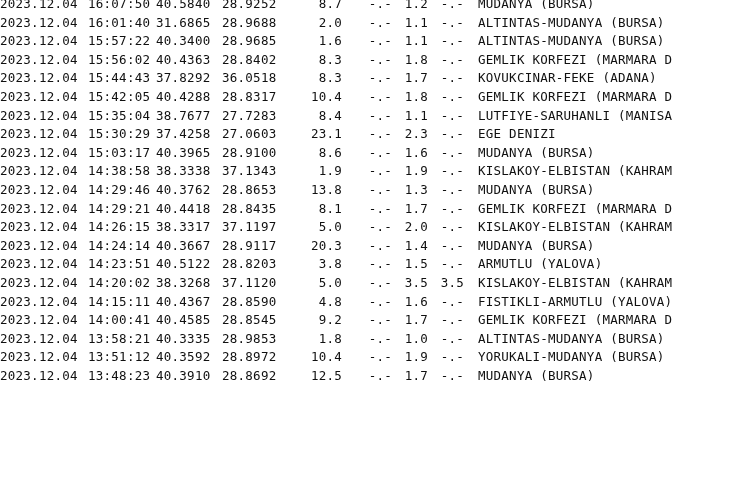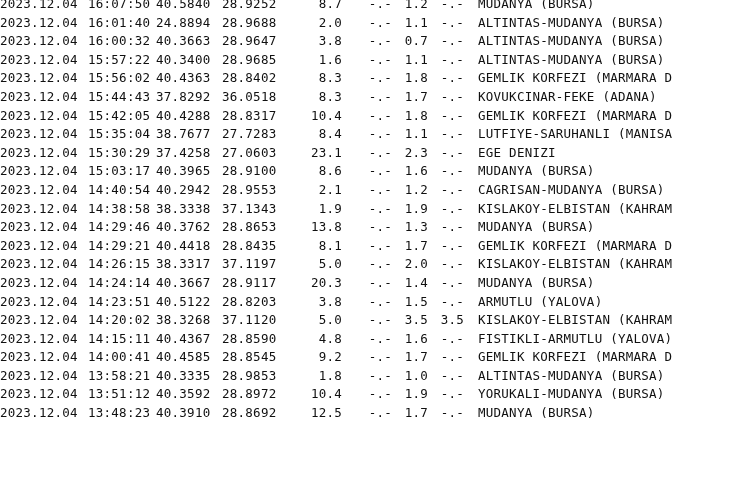--- a/index.html
+++ b/index.html
@@ -38,30 +38,28 @@
   .c-ml      { display: inline-block; width: 36px; text-align: right; }
   .c-mw      { display: inline-block; width: 36px; text-align: right; }
   .c-place   { display: inline-block; }
   .gap       { display: inline-block; width: 14px; }
 </style>
 </head>
 <body>
 
 <div class="listing" id="listing" style="top: -5px;">
     <div class="row"><span class="c-date">2023.12.04</span><span class="c-time">16:07:50</span><span class="c-lat">40.5840</span><span class="c-lon">28.9252</span><span class="c-depth">8.7</span><span class="gap"></span><span class="c-md">-.-</span><span class="c-ml">1.2</span><span class="c-mw">-.-</span><span class="gap"></span><span class="c-place">MUDANYA (BURSA)</span></div>
-    <div class="row"><span class="c-date">2023.12.04</span><span class="c-time">16:01:40</span><span class="c-lat">24.8894</span><span class="c-lon">28.9688</span><span class="c-depth">2.0</span><span class="gap"></span><span class="c-md">-.-</span><span class="c-ml">1.1</span><span class="c-mw">-.-</span><span class="gap"></span><span class="c-place">ALTINTAS-MUDANYA (BURSA)</span></div>
-    <div class="row"><span class="c-date">2023.12.04</span><span class="c-time">16:00:32</span><span class="c-lat">40.3663</span><span class="c-lon">28.9647</span><span class="c-depth">3.8</span><span class="gap"></span><span class="c-md">-.-</span><span class="c-ml">0.7</span><span class="c-mw">-.-</span><span class="gap"></span><span class="c-place">ALTINTAS-MUDANYA (BURSA)</span></div>
+    <div class="row"><span class="c-date">2023.12.04</span><span class="c-time">16:01:40</span><span class="c-lat">31.6865</span><span class="c-lon">28.9688</span><span class="c-depth">2.0</span><span class="gap"></span><span class="c-md">-.-</span><span class="c-ml">1.1</span><span class="c-mw">-.-</span><span class="gap"></span><span class="c-place">ALTINTAS-MUDANYA (BURSA)</span></div>
     <div class="row"><span class="c-date">2023.12.04</span><span class="c-time">15:57:22</span><span class="c-lat">40.3400</span><span class="c-lon">28.9685</span><span class="c-depth">1.6</span><span class="gap"></span><span class="c-md">-.-</span><span class="c-ml">1.1</span><span class="c-mw">-.-</span><span class="gap"></span><span class="c-place">ALTINTAS-MUDANYA (BURSA)</span></div>
     <div class="row"><span class="c-date">2023.12.04</span><span class="c-time">15:56:02</span><span class="c-lat">40.4363</span><span class="c-lon">28.8402</span><span class="c-depth">8.3</span><span class="gap"></span><span class="c-md">-.-</span><span class="c-ml">1.8</span><span class="c-mw">-.-</span><span class="gap"></span><span class="c-place">GEMLIK KORFEZI (MARMARA D</span></div>
     <div class="row"><span class="c-date">2023.12.04</span><span class="c-time">15:44:43</span><span class="c-lat">37.8292</span><span class="c-lon">36.0518</span><span class="c-depth">8.3</span><span class="gap"></span><span class="c-md">-.-</span><span class="c-ml">1.7</span><span class="c-mw">-.-</span><span class="gap"></span><span class="c-place">KOVUKCINAR-FEKE (ADANA)</span></div>
     <div class="row"><span class="c-date">2023.12.04</span><span class="c-time">15:42:05</span><span class="c-lat">40.4288</span><span class="c-lon">28.8317</span><span class="c-depth">10.4</span><span class="gap"></span><span class="c-md">-.-</span><span class="c-ml">1.8</span><span class="c-mw">-.-</span><span class="gap"></span><span class="c-place">GEMLIK KORFEZI (MARMARA D</span></div>
     <div class="row"><span class="c-date">2023.12.04</span><span class="c-time">15:35:04</span><span class="c-lat">38.7677</span><span class="c-lon">27.7283</span><span class="c-depth">8.4</span><span class="gap"></span><span class="c-md">-.-</span><span class="c-ml">1.1</span><span class="c-mw">-.-</span><span class="gap"></span><span class="c-place">LUTFIYE-SARUHANLI (MANISA</span></div>
     <div class="row"><span class="c-date">2023.12.04</span><span class="c-time">15:30:29</span><span class="c-lat">37.4258</span><span class="c-lon">27.0603</span><span class="c-depth">23.1</span><span class="gap"></span><span class="c-md">-.-</span><span class="c-ml">2.3</span><span class="c-mw">-.-</span><span class="gap"></span><span class="c-place">EGE DENIZI</span></div>
     <div class="row"><span class="c-date">2023.12.04</span><span class="c-time">15:03:17</span><span class="c-lat">40.3965</span><span class="c-lon">28.9100</span><span class="c-depth">8.6</span><span class="gap"></span><span class="c-md">-.-</span><span class="c-ml">1.6</span><span class="c-mw">-.-</span><span class="gap"></span><span class="c-place">MUDANYA (BURSA)</span></div>
-    <div class="row"><span class="c-date">2023.12.04</span><span class="c-time">14:40:54</span><span class="c-lat">40.2942</span><span class="c-lon">28.9553</span><span class="c-depth">2.1</span><span class="gap"></span><span class="c-md">-.-</span><span class="c-ml">1.2</span><span class="c-mw">-.-</span><span class="gap"></span><span class="c-place">CAGRISAN-MUDANYA (BURSA)</span></div>
     <div class="row"><span class="c-date">2023.12.04</span><span class="c-time">14:38:58</span><span class="c-lat">38.3338</span><span class="c-lon">37.1343</span><span class="c-depth">1.9</span><span class="gap"></span><span class="c-md">-.-</span><span class="c-ml">1.9</span><span class="c-mw">-.-</span><span class="gap"></span><span class="c-place">KISLAKOY-ELBISTAN (KAHRAM</span></div>
     <div class="row"><span class="c-date">2023.12.04</span><span class="c-time">14:29:46</span><span class="c-lat">40.3762</span><span class="c-lon">28.8653</span><span class="c-depth">13.8</span><span class="gap"></span><span class="c-md">-.-</span><span class="c-ml">1.3</span><span class="c-mw">-.-</span><span class="gap"></span><span class="c-place">MUDANYA (BURSA)</span></div>
     <div class="row"><span class="c-date">2023.12.04</span><span class="c-time">14:29:21</span><span class="c-lat">40.4418</span><span class="c-lon">28.8435</span><span class="c-depth">8.1</span><span class="gap"></span><span class="c-md">-.-</span><span class="c-ml">1.7</span><span class="c-mw">-.-</span><span class="gap"></span><span class="c-place">GEMLIK KORFEZI (MARMARA D</span></div>
     <div class="row"><span class="c-date">2023.12.04</span><span class="c-time">14:26:15</span><span class="c-lat">38.3317</span><span class="c-lon">37.1197</span><span class="c-depth">5.0</span><span class="gap"></span><span class="c-md">-.-</span><span class="c-ml">2.0</span><span class="c-mw">-.-</span><span class="gap"></span><span class="c-place">KISLAKOY-ELBISTAN (KAHRAM</span></div>
     <div class="row"><span class="c-date">2023.12.04</span><span class="c-time">14:24:14</span><span class="c-lat">40.3667</span><span class="c-lon">28.9117</span><span class="c-depth">20.3</span><span class="gap"></span><span class="c-md">-.-</span><span class="c-ml">1.4</span><span class="c-mw">-.-</span><span class="gap"></span><span class="c-place">MUDANYA (BURSA)</span></div>
     <div class="row"><span class="c-date">2023.12.04</span><span class="c-time">14:23:51</span><span class="c-lat">40.5122</span><span class="c-lon">28.8203</span><span class="c-depth">3.8</span><span class="gap"></span><span class="c-md">-.-</span><span class="c-ml">1.5</span><span class="c-mw">-.-</span><span class="gap"></span><span class="c-place">ARMUTLU (YALOVA)</span></div>
     <div class="row"><span class="c-date">2023.12.04</span><span class="c-time">14:20:02</span><span class="c-lat">38.3268</span><span class="c-lon">37.1120</span><span class="c-depth">5.0</span><span class="gap"></span><span class="c-md">-.-</span><span class="c-ml">3.5</span><span class="c-mw">3.5</span><span class="gap"></span><span class="c-place">KISLAKOY-ELBISTAN (KAHRAM</span></div>
     <div class="row"><span class="c-date">2023.12.04</span><span class="c-time">14:15:11</span><span class="c-lat">40.4367</span><span class="c-lon">28.8590</span><span class="c-depth">4.8</span><span class="gap"></span><span class="c-md">-.-</span><span class="c-ml">1.6</span><span class="c-mw">-.-</span><span class="gap"></span><span class="c-place">FISTIKLI-ARMUTLU (YALOVA)</span></div>
     <div class="row"><span class="c-date">2023.12.04</span><span class="c-time">14:00:41</span><span class="c-lat">40.4585</span><span class="c-lon">28.8545</span><span class="c-depth">9.2</span><span class="gap"></span><span class="c-md">-.-</span><span class="c-ml">1.7</span><span class="c-mw">-.-</span><span class="gap"></span><span class="c-place">GEMLIK KORFEZI (MARMARA D</span></div>
     <div class="row"><span class="c-date">2023.12.04</span><span class="c-time">13:58:21</span><span class="c-lat">40.3335</span><span class="c-lon">28.9853</span><span class="c-depth">1.8</span><span class="gap"></span><span class="c-md">-.-</span><span class="c-ml">1.0</span><span class="c-mw">-.-</span><span class="gap"></span><span class="c-place">ALTINTAS-MUDANYA (BURSA)</span></div>

